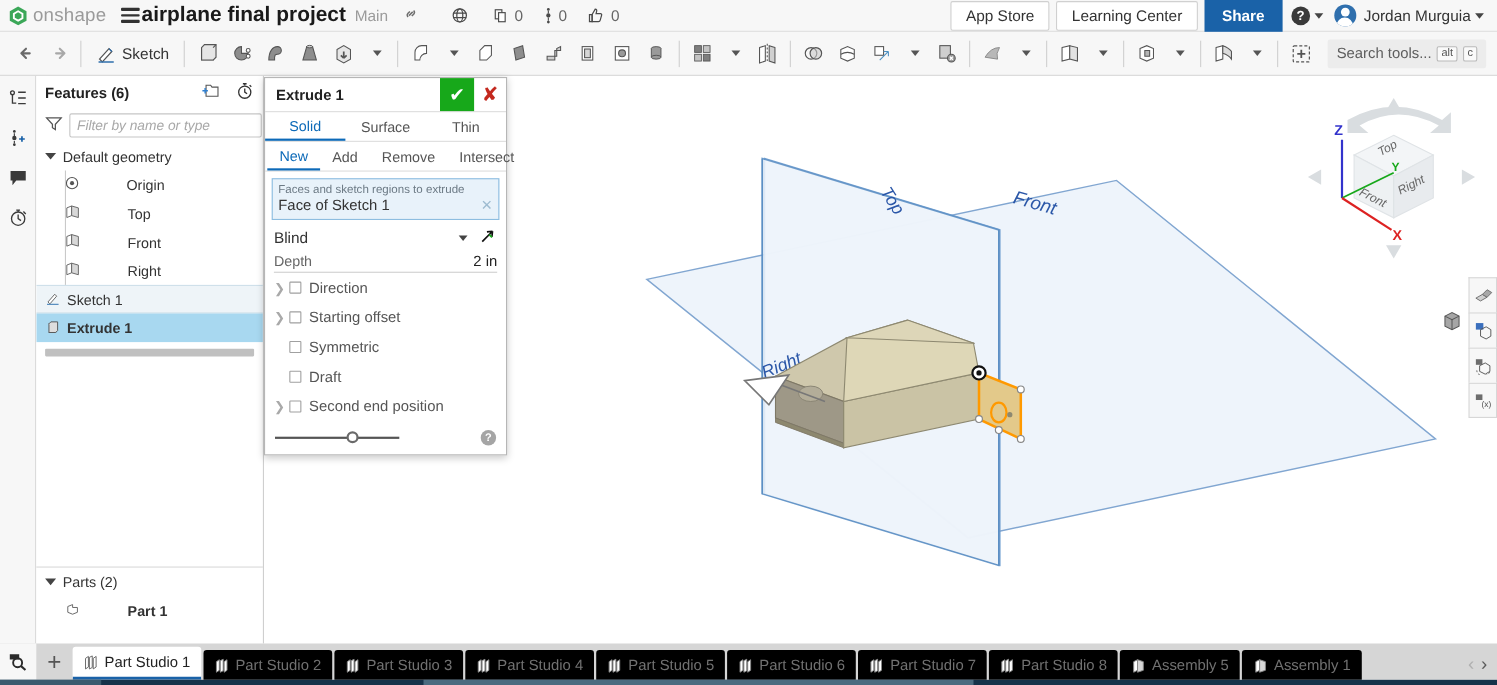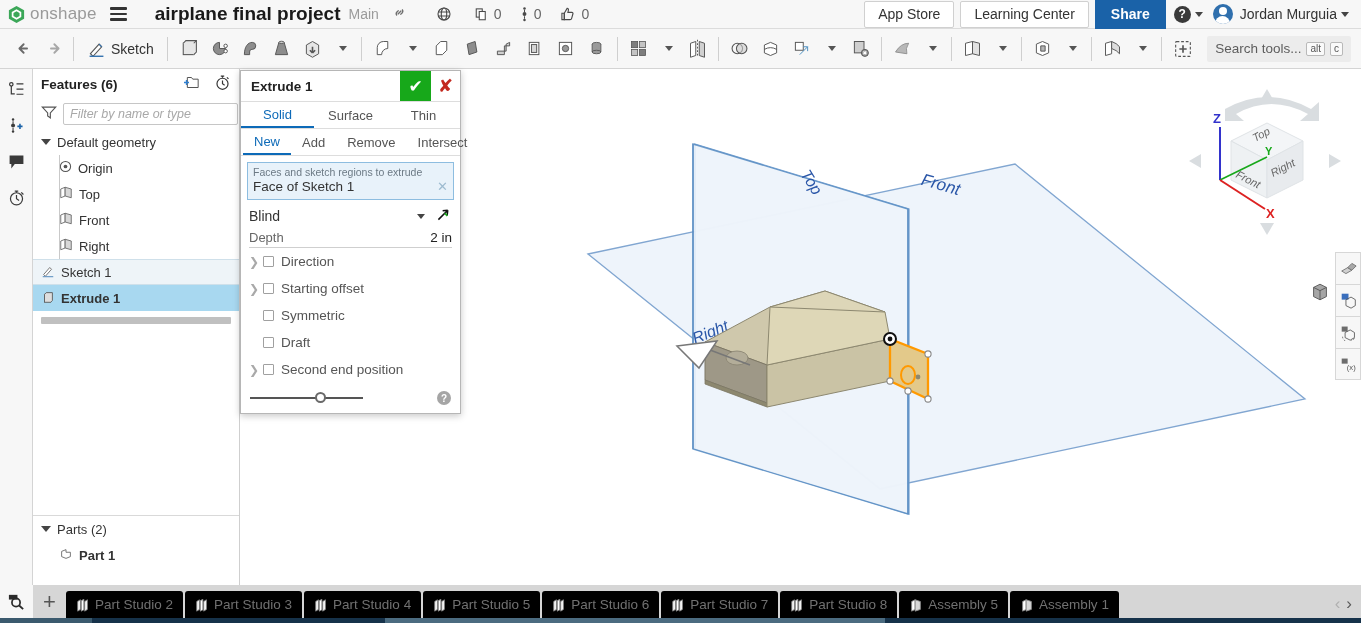--- a/index.html
+++ b/index.html
@@ -16,21 +16,21 @@
   
   .header {
     position: absolute; left: 0; top: 0; width: 1361px; height: 29px;
     background: #f7f7f7; border-bottom: 1px solid #dcdcdc;
     display: flex; align-items: center;
   }
   .brand-logo { margin-left: 6px; width: 20px; height: 20px; display:flex; align-items:center; justify-content:center;}
   .brand-word { margin-left: 4px; color: #9a9a9a; font-size: 17px; letter-spacing: .2px; }
   .hamburger { margin-left: 13px; width: 17px; height: 14px; display:flex; flex-direction:column; justify-content:space-between; cursor:pointer;}
   .hamburger i { display:block; height:2.6px; background:#333; border-radius:1px;}
-  .doc-title { margin-left: 28px; font-size: 19px; font-weight: bold; color:#1a1a1a;}
+  .doc-title { margin-left: 2px; font-size: 19px; font-weight: bold; color:#1a1a1a;}
   .doc-branch { margin-left: 8px; font-size: 14px; color:#9b9b9b;}
   .link-icon { margin-left: 12px; color:#6f6f6f; font-size:15px; }
   .hdr-stat { display:flex; align-items:center; color:#5a5a5a; }
   .hdr-stat .num { margin-left:5px; color:#666; font-size:14px; }
   .spacer { flex: 1 1 auto; }
   .hdr-btn {
     height: 27px; padding: 0 13px; border: 1px solid #d0d0d0; background: #fff;
     font-size: 14px; color: #333; display:flex; align-items:center; cursor:pointer;
     margin-right: 6px; border-radius: 2px;
   }
@@ -83,21 +83,21 @@
   .tree-head .ttl { font-size:13.5px; font-weight:bold; color:#222; }
   .tree-head .hicons { margin-left:auto; display:flex; gap:14px; align-items:center; }
   .filter-row { height:30px; display:flex; align-items:center; padding:0 8px; gap:6px; }
   .filter-input {
     flex:1; height:22px; border:1px solid #c6c6c6; background:#fff; border-radius:2px;
     font-size:12.5px; color:#333; padding:0 6px; font-family:"Liberation Sans",sans-serif;
   }
   .filter-input::placeholder { color:#a8a8a8; font-style:italic; }
   .tree-body { flex:1; overflow:hidden; position:relative; }
   .tnode { height:26px; display:flex; align-items:center; padding-left:8px; font-size:13px; color:#333; cursor:pointer; }
-  .tnode.indent1 { padding-left:26px; }
+  .tnode.indent1 { padding-left:26px;gap:37px; }
   .tnode .lbl { margin-left:6px; }
   .tnode.sel { background:#a8d8f0; }
   .tnode.hl { background:#eef4f8; border-top:1px solid #cfe0ea; border-bottom:1px solid #cfe0ea;}
   .tnode.bold .lbl { font-weight:bold; }
   .chev-down { width:0;height:0;border-left:5px solid transparent;border-right:5px solid transparent;border-top:6px solid #444; }
   .tree-rail { position:absolute; left:26px; top:0; bottom:0; width:1px; background:#c9c9c9; }
   .rollback {
     margin:6px 8px 0 8px; height:7px; background:#c0c0c0; border-radius:1px;
   }
   .parts-sec { border-top:1px solid #d9d9d9; }
@@ -836,20 +836,30 @@
   <div class="tabbar">
     <div class="tb-zoomicon">
       <svg width="19" height="19" viewBox="0 0 20 20">
           <path d="M2 3 h9 v5 h-9z" fill="#2a2a2a"></path>
         <circle cx="9.5" cy="11" r="4.3" fill="none" stroke="#2a2a2a" stroke-width="1.8"></circle>
         <path d="M12.8 14.3 L17 18" stroke="#2a2a2a" stroke-width="2"></path>
         </svg>
     </div>
     <div class="tb-plus">+</div>
 
+    <div class="doc-tab active">
+      <svg width="14" height="14" viewBox="0 0 16 16">
+          <g fill="#fff" stroke="#666" stroke-width="1">
+        <path d="M2 4 l3-2 v11 l-3 2z"></path>
+            <path d="M6 3 l3-1.5 v12 L6 15z"></path>
+            <path d="M10 4 l3-2 v11 l-3 2z"></path>
+          </g>
+        </svg>
+      <span>Part Studio 1</span>
+    </div>
     <div class="doc-tab">
       <svg width="14" height="14" viewBox="0 0 16 16">
           <g fill="#fff" stroke="#888" stroke-width="1">
         <path d="M2 4 l3-2 v11 l-3 2z"></path>
             <path d="M6 3 l3-1.5 v12 L6 15z"></path>
             <path d="M10 4 l3-2 v11 l-3 2z"></path>
           </g>
         </svg>
       <span>Part Studio 2</span>
     </div>

